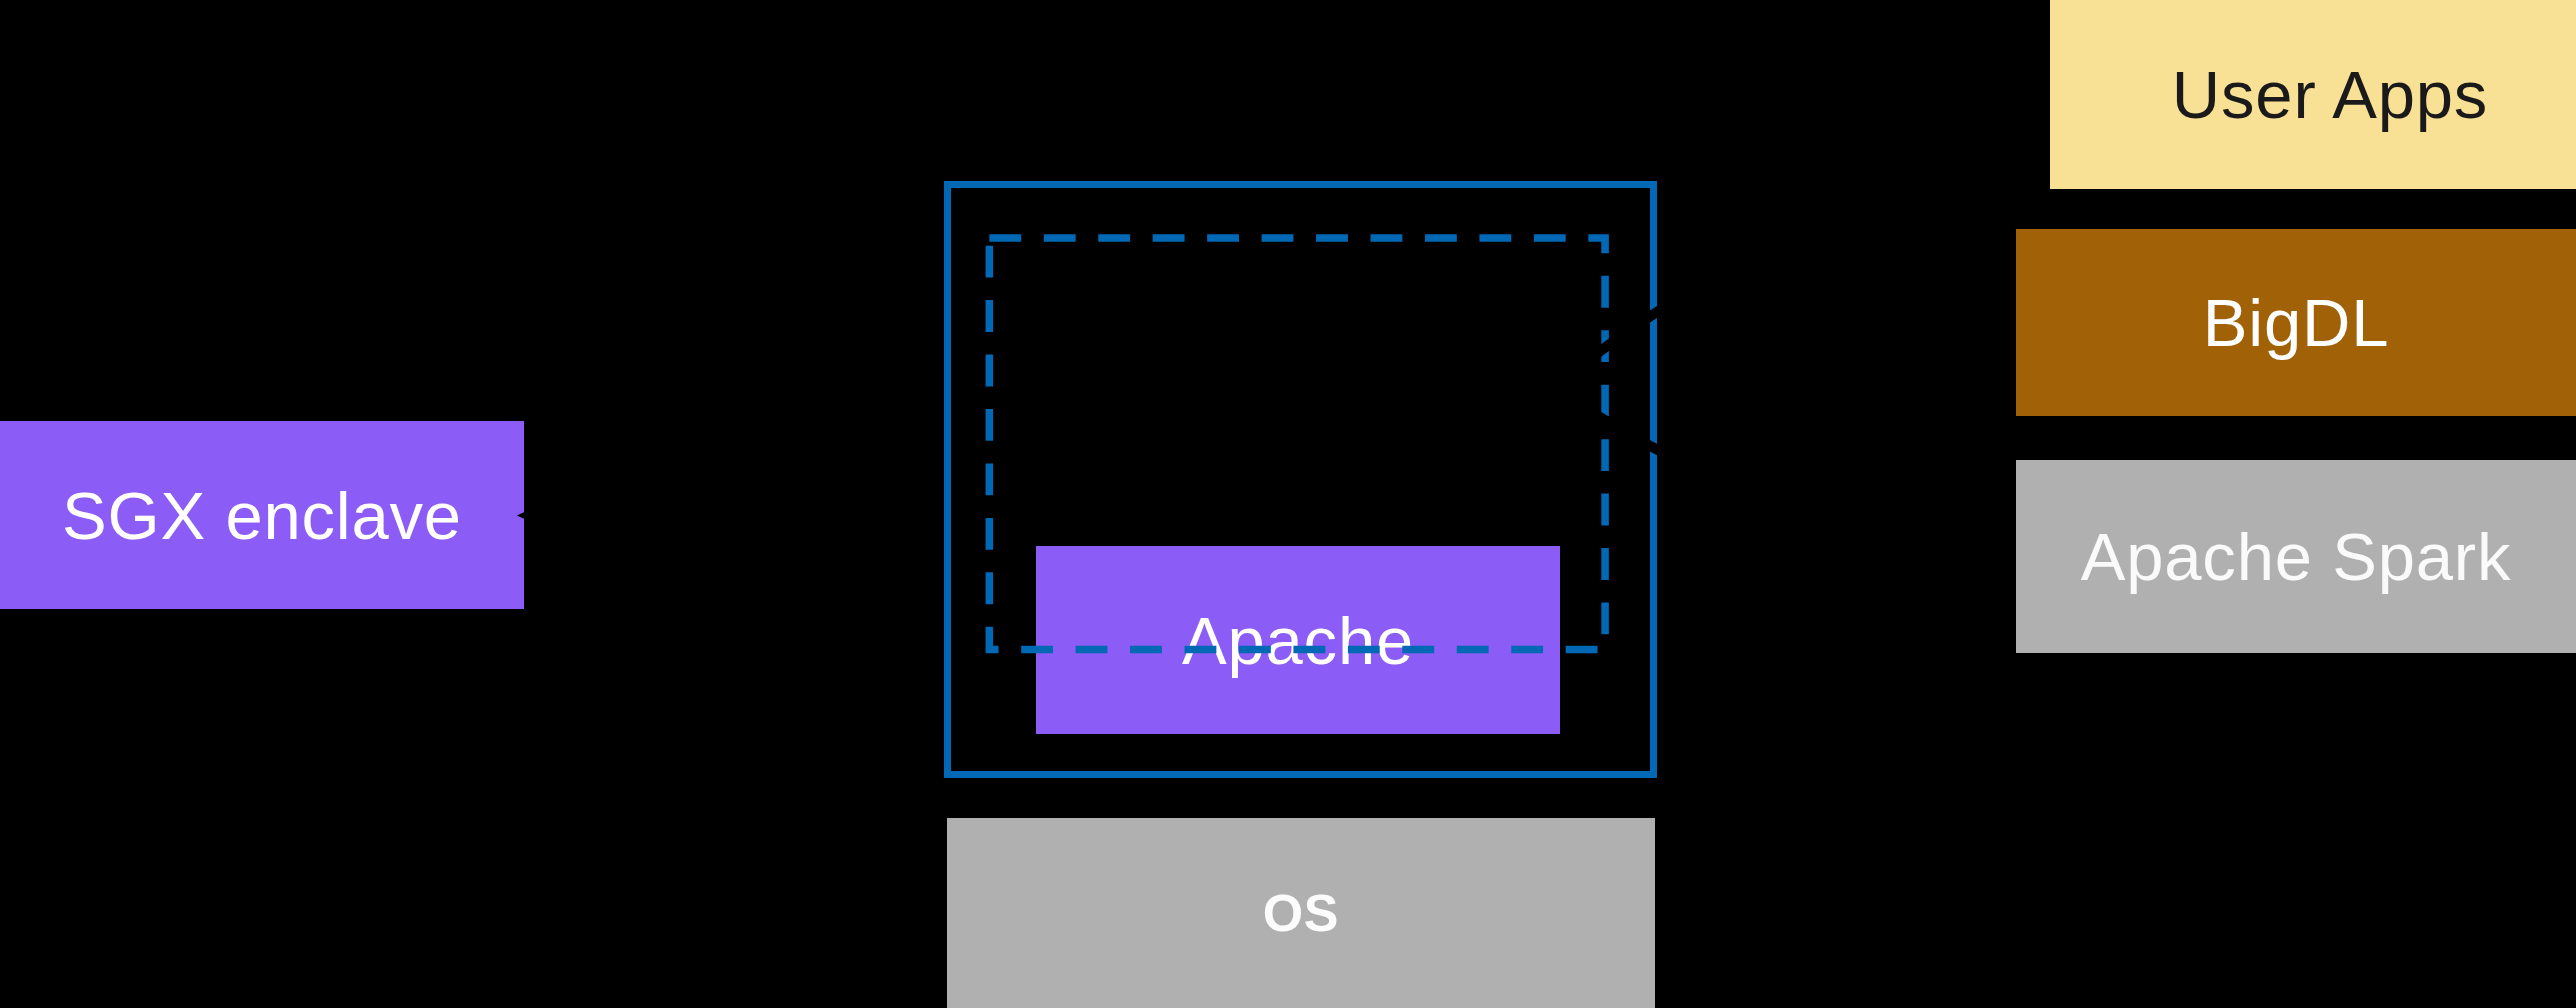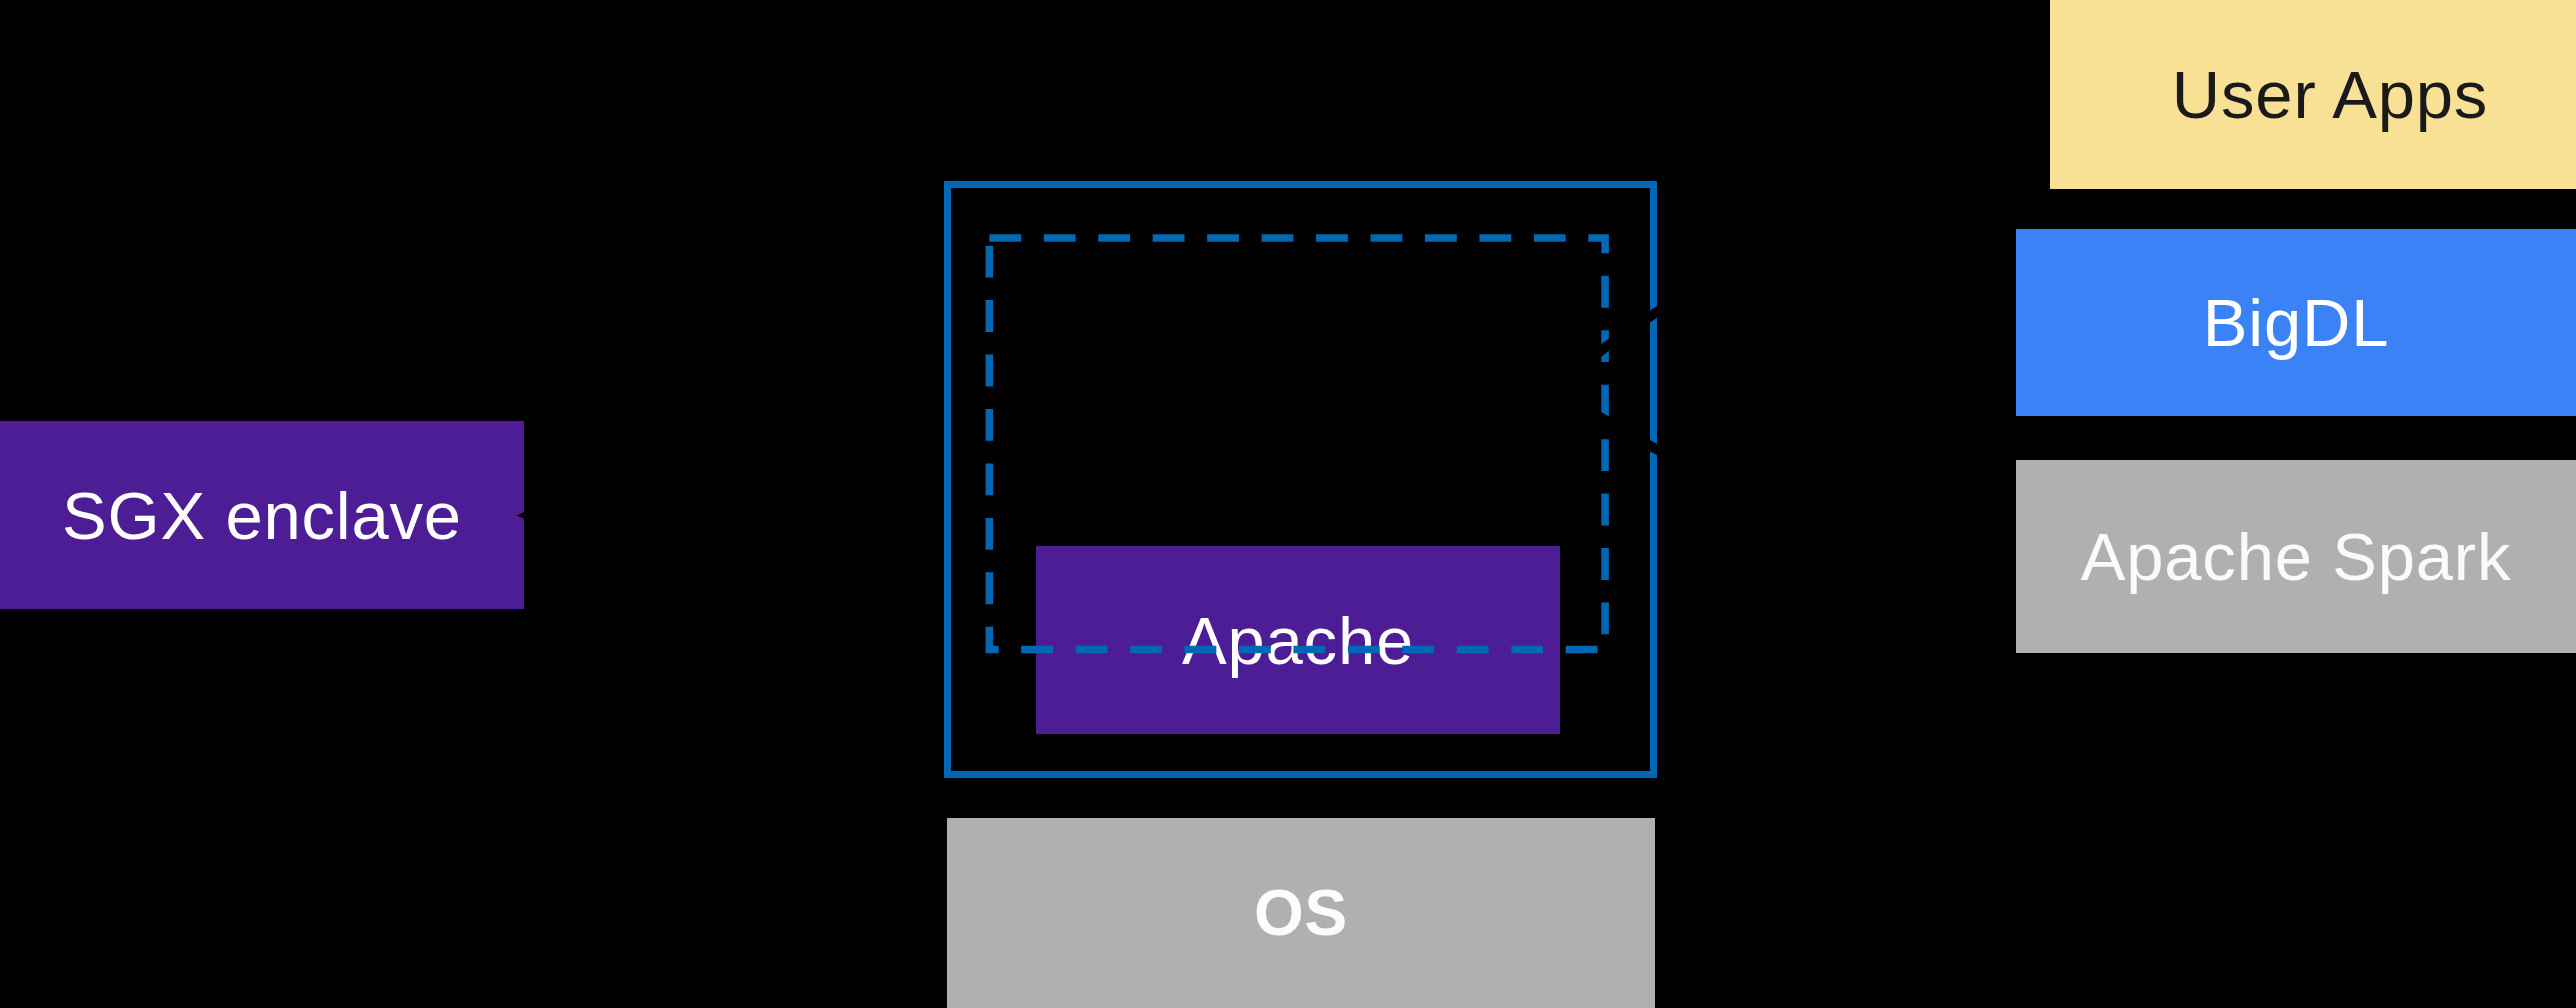--- a/index.html
+++ b/index.html
@@ -18,40 +18,40 @@
   .box {
     position: absolute;
     display: flex;
     align-items: center;
     justify-content: center;
     font-size: 67px;
     line-height: 1;
     letter-spacing: 0.8px;
     white-space: nowrap;
   }
-  .blue  { background: #4c1d95; color: #FFFFFF; }
-  .azure { background: #3b82f6; color: #FFFFFF; }
+  .blue  { background: #8b5cf6; color: #FFFFFF; }
+  .azure { background: #a16207; color: #FFFFFF; }
   .yellow{ background: #F8E095; color: #1A1A1A; margin-left: 34px; }
   .gray  { background: #B0B0B0; color: #FAFAFA; }
 
   
   .sgx-box      { left: 0px;    top: 421px; width: 524px; height: 188px; }
 
   
   .enclave-border {
     position: absolute;
     left: 944px; top: 181px;
     width: 713px; height: 597px;
     border: 7.5px solid #0068B5;
     box-sizing: border-box;
     background: transparent;
   }
   .app-box      { left: 1028px; top: 297px; width: 523px; height: 186px; }
   .libos-box    { left: 1036px; top: 546px; width: 524px; height: 188px; }
-  .os-box       { left: 947px; top: 818px; width: 708px; height: 190px; font-weight: 700; font-size: 64px; color: #FCFCFC; }
+  .os-box       { left: 947px; top: 818px; width: 708px; height: 190px; font-weight: 700; font-size: 52px; color: #FCFCFC; }
 
   
   .userapps-box { left: 2016px; top: 0px;   width: 560px; height: 189px; }
   .bigdl-box    { left: 2016px; top: 229px; width: 560px; height: 187px; }
   .spark-box    { left: 2016px; top: 460px; width: 560px; height: 193px; }
 
   .overlay {
     position: absolute;
     left: 0; top: 0;
     width: 2576px;

